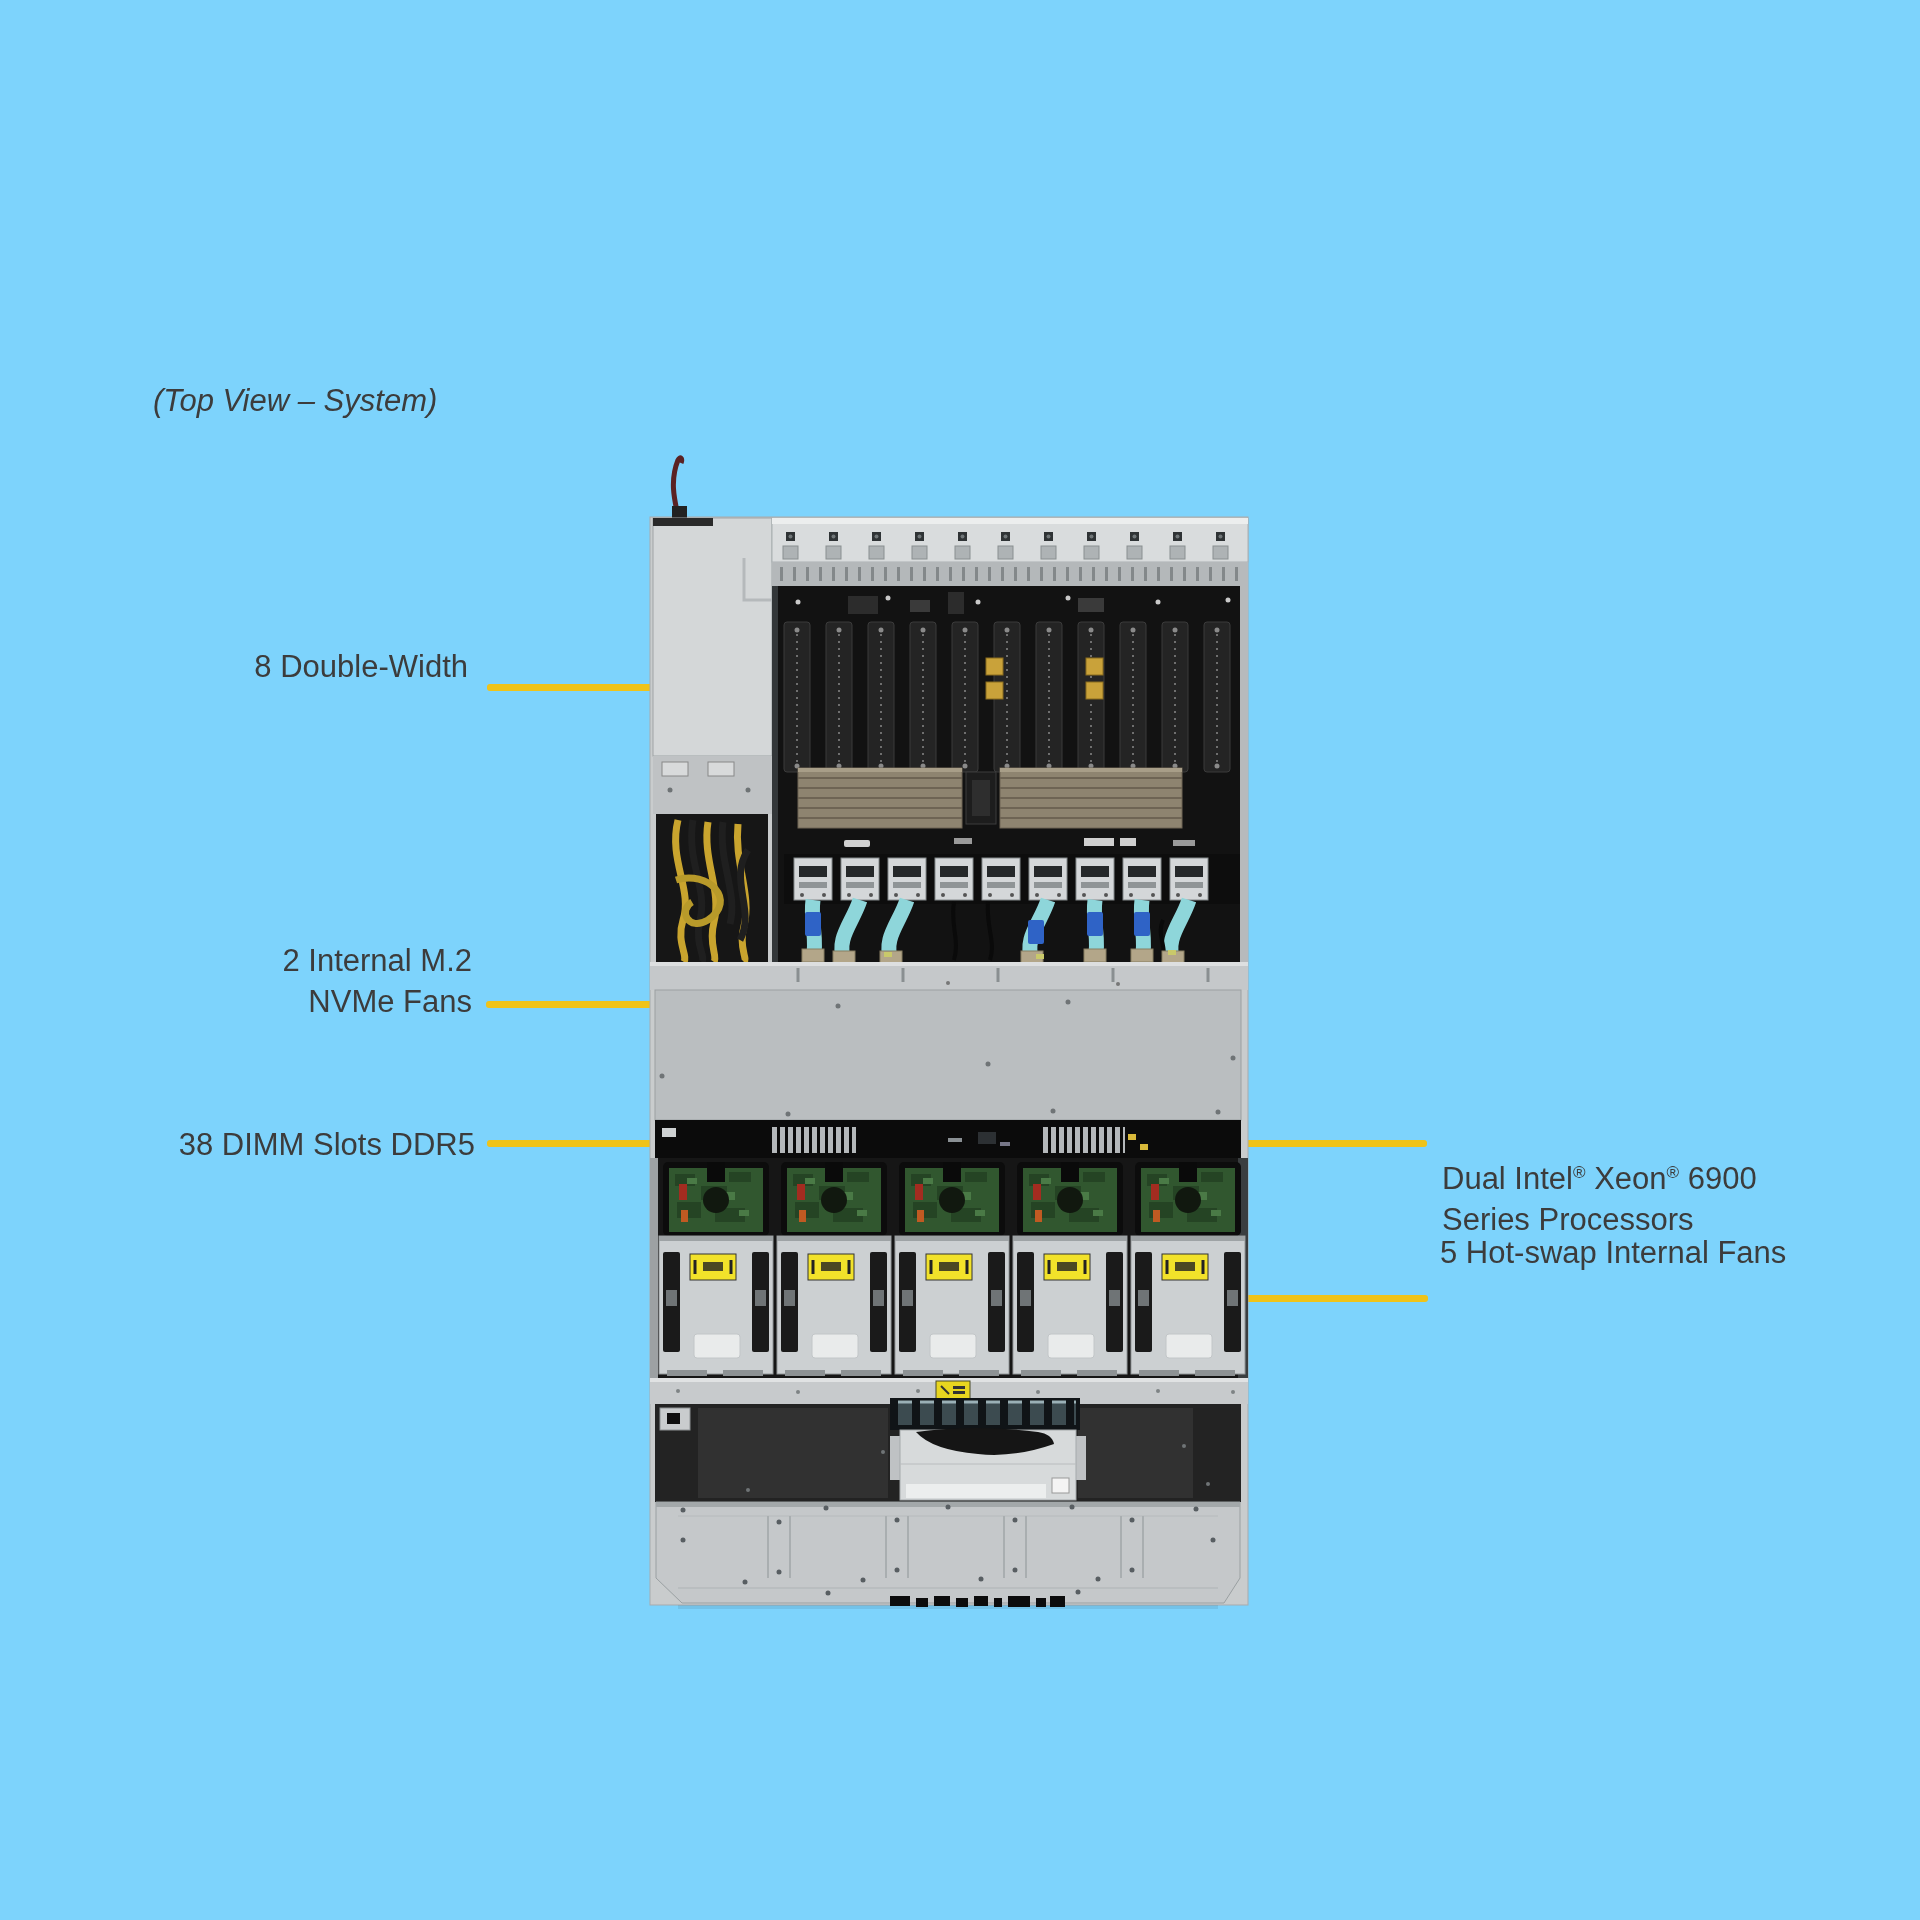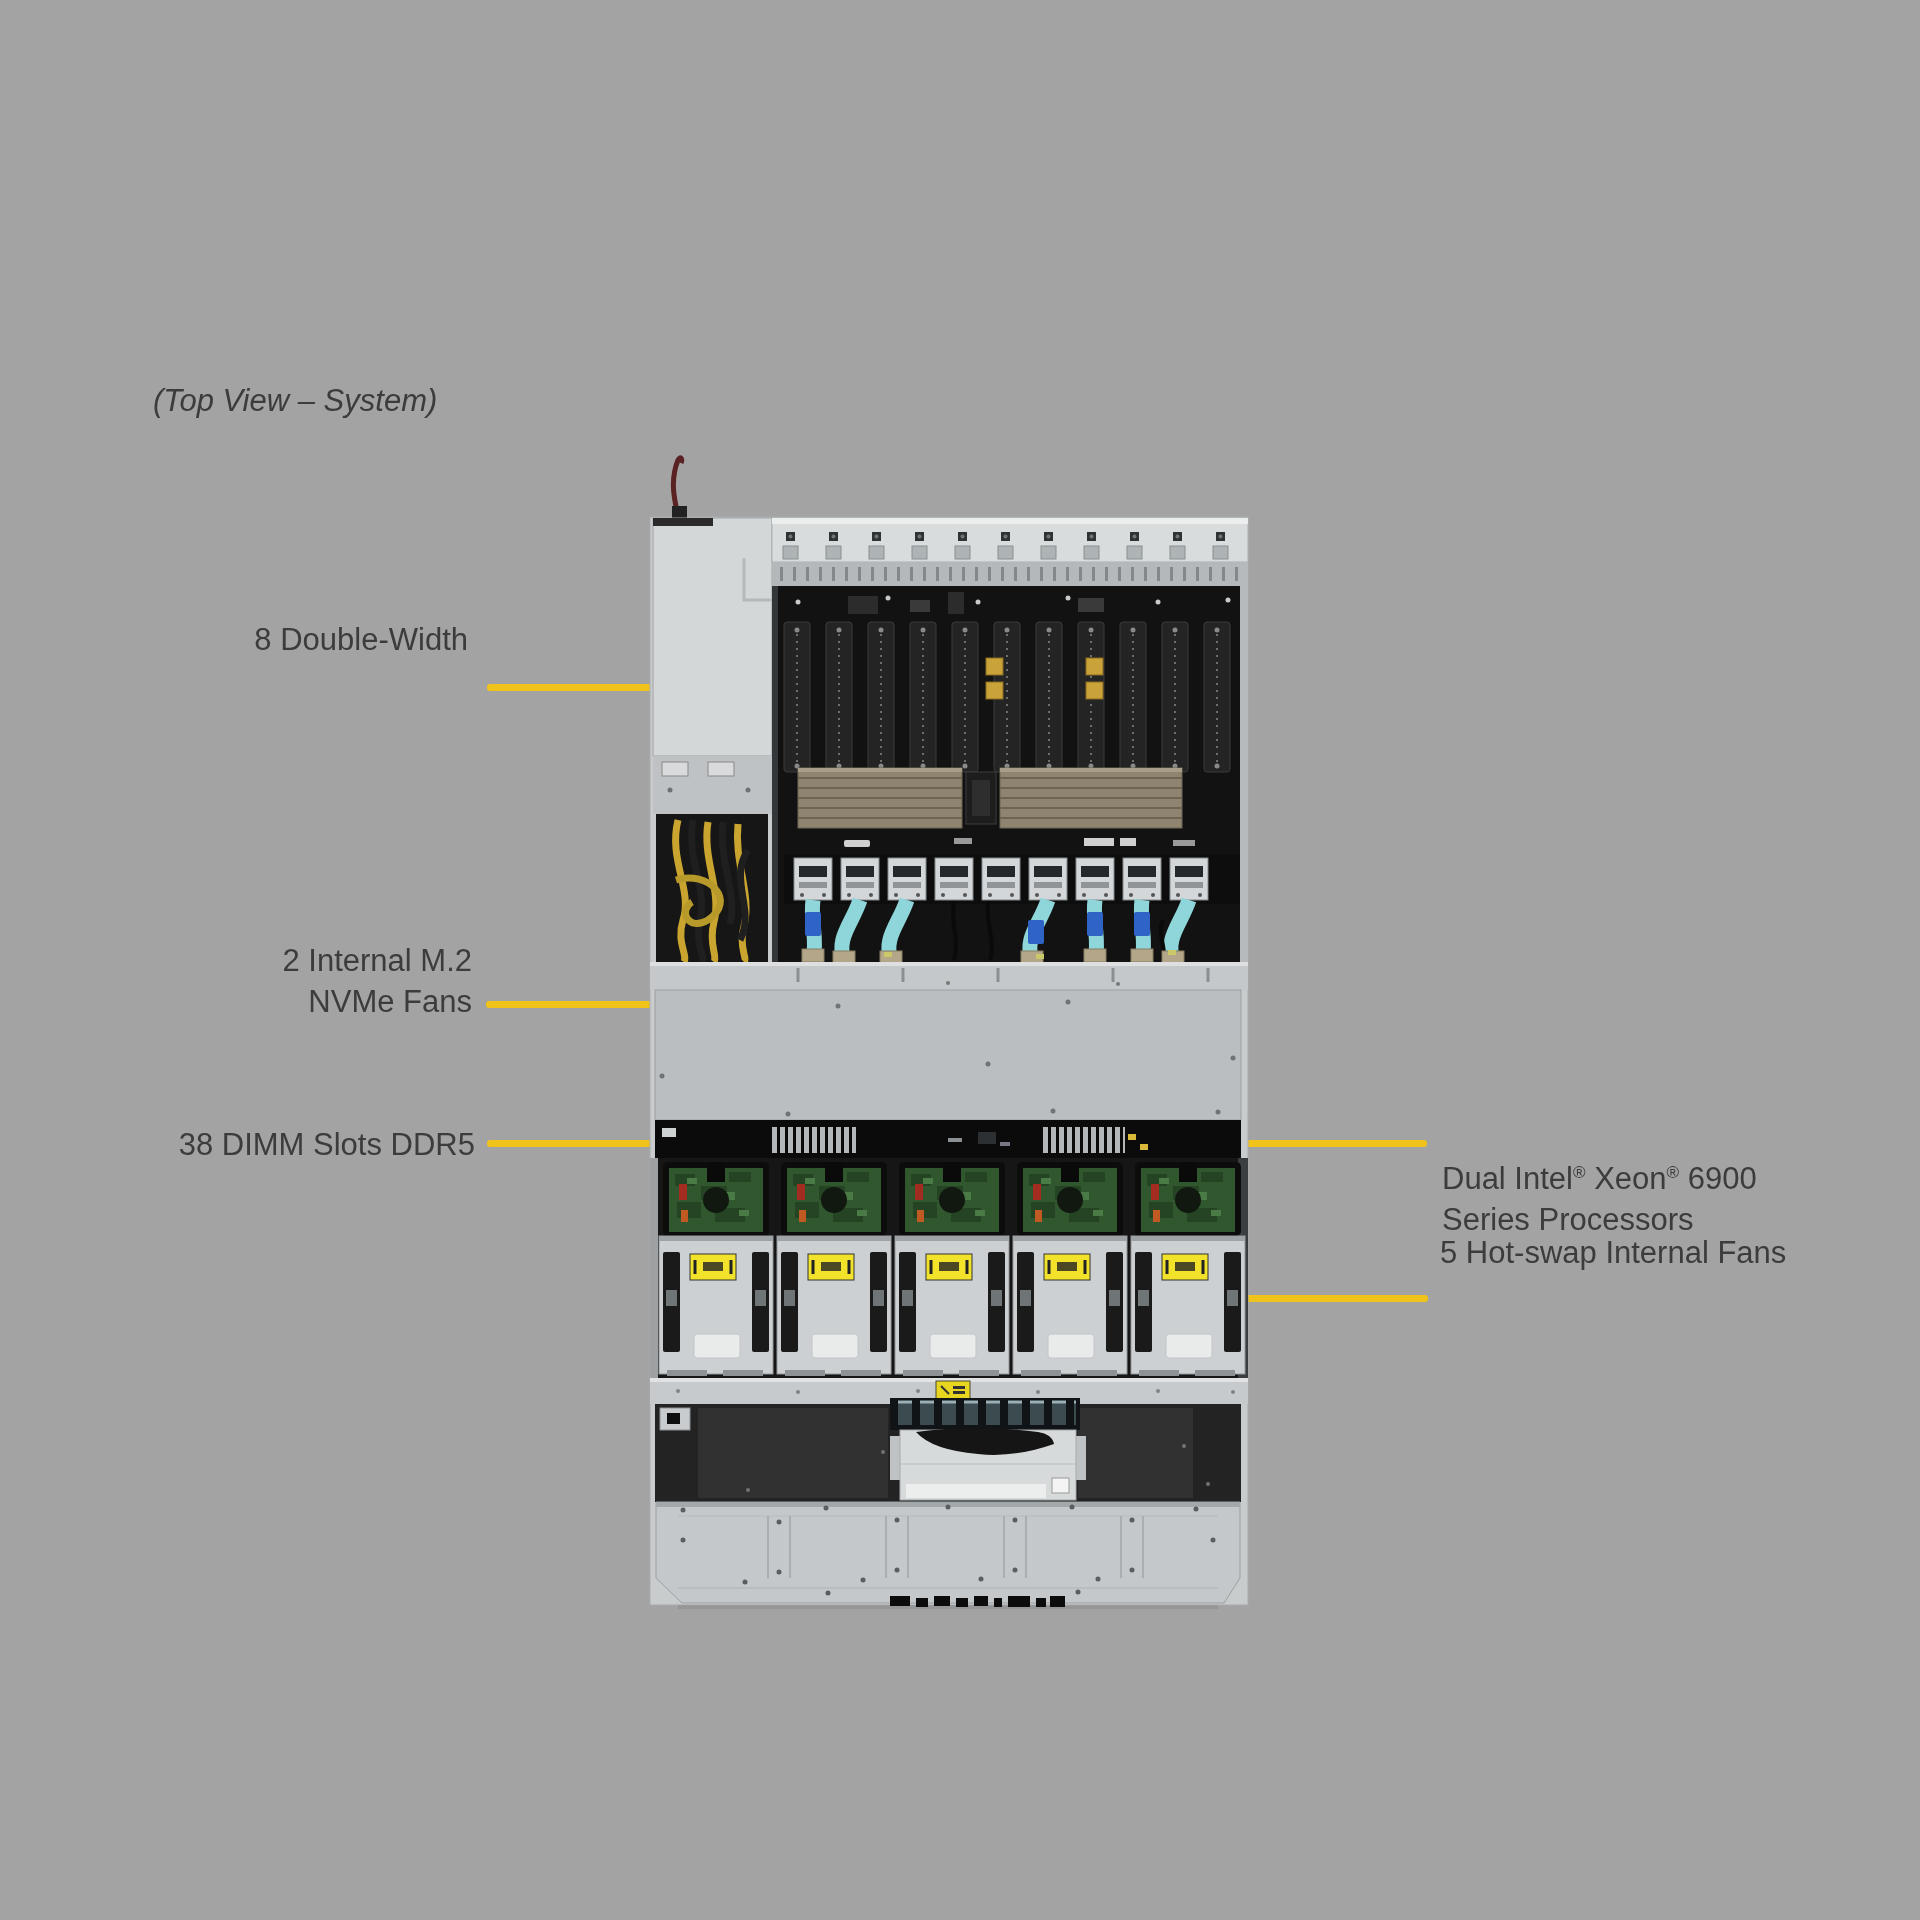--- a/index.html
+++ b/index.html
@@ -1,23 +1,23 @@
 <!DOCTYPE html>
 <html><head>
 <meta charset="utf-8">
 <style>
   html,body{margin:0;padding:0;background:#fff;}
-  .page{position:relative;width:1920px;height:1920px;background:#a3a3a3;overflow:hidden;
+  .page{position:relative;width:1920px;height:1920px;background:#7dd3fc;overflow:hidden;
         font-family:"Liberation Sans",sans-serif;color:var(--label-color,#3c3c3c);}
   .title{position:absolute;left:153px;top:383px;font-size:31px;font-style:italic;white-space:nowrap;}
   .callout-label{position:absolute;font-size:31px;line-height:41px;white-space:nowrap;}
   .align-right{text-align:right;}
   .callout-line{position:absolute;height:7px;border-radius:3px;background:#efc319;}
   .sup{font-size:0.55em;vertical-align:super;}
-  #gpu-label{left:100px;top:619px;width:368px;}
+  #gpu-label{left:100px;top:646px;width:368px;}
   #m2-label{left:110px;top:940px;width:362px;}
   #dimm-label{left:110px;top:1124px;width:365px;}
   #cpu-label{left:1442px;top:1152px;}
   #fans-label{left:1440px;top:1232px;}
   #gpu-line{left:487px;top:684px;width:373px;}
   #m2-line{left:486px;top:1001px;width:424px;}
   #dimm-line{left:487px;top:1140px;width:458px;}
   #cpu-line{left:1088px;top:1140px;width:339px;}
   #fans-line{left:1208px;top:1295px;width:220px;}
   .server{position:absolute;left:648px;top:450px;width:604px;height:1160px;}

